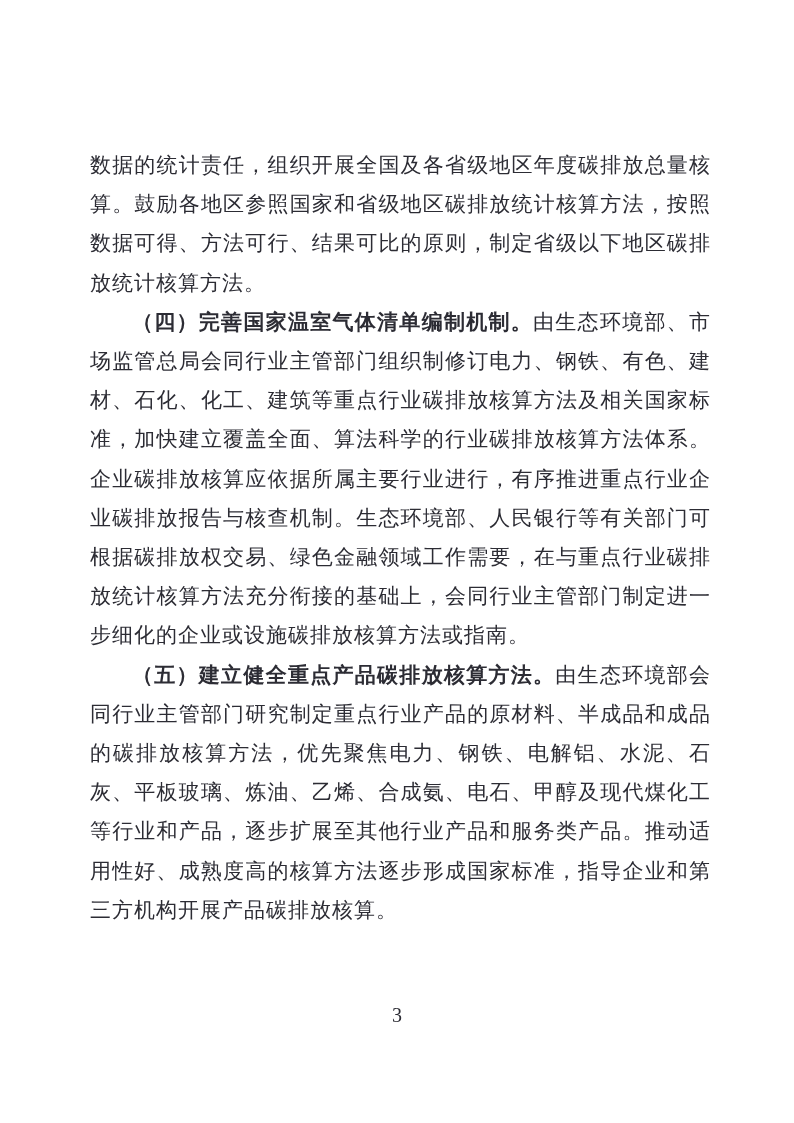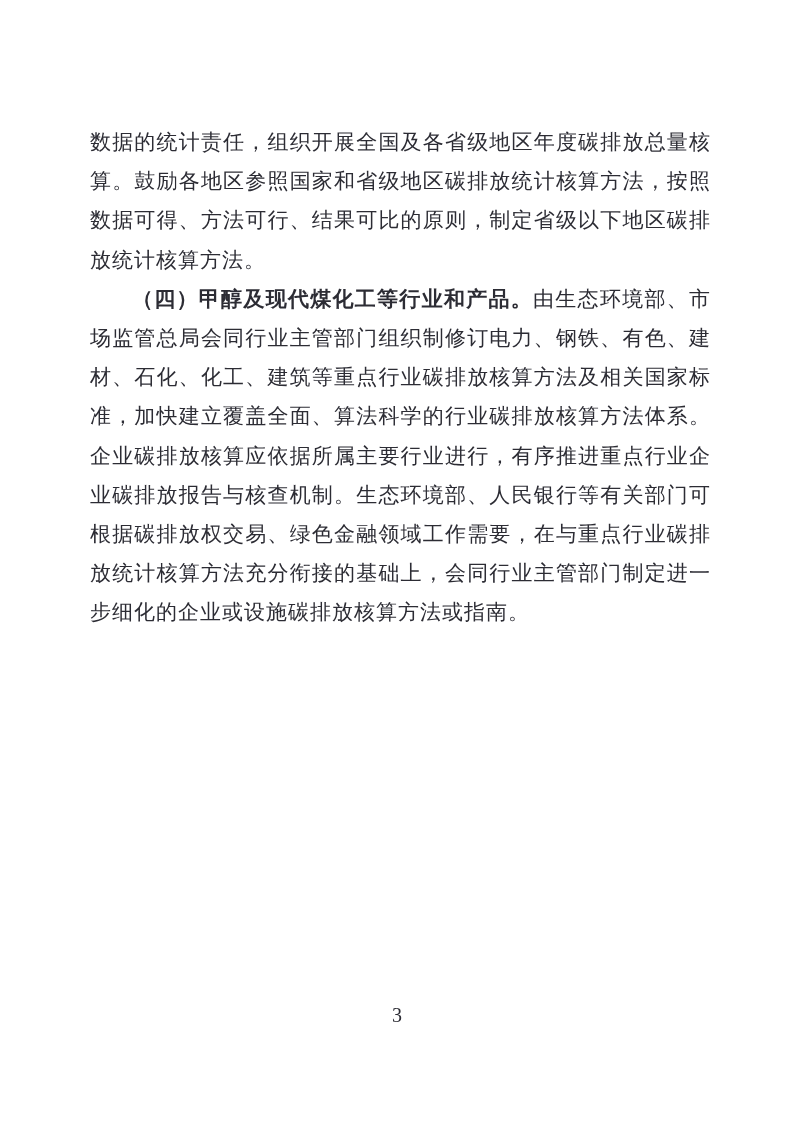--- a/index.html
+++ b/index.html
@@ -11,21 +11,21 @@
     position: relative;
     width: 794px;
     height: 1123px;
     margin: 0 auto;
     background: #ffffff;
     overflow: hidden;
     font-family: "Liberation Serif", serif;
   }
   .content {
     position: absolute;
-    top: 123px;
+    top: 146px;
     left: 90px;
     width: 621px;
     color: #2c2c34;
     font-size: 21px;
     line-height: 39.2px;
     letter-spacing: 1px;
     text-align: justify;
     text-justify: inter-ideograph;
   }
   .para {
@@ -49,16 +49,17 @@
     line-height: 30px;
     font-family: "Liberation Serif", serif;
   }
 </style>
 </head>
 <body>
 
 <div class="page">
   <div class="content" id="paragraphs-container">
       <p class="para"><span class="run-regular">数据的统计责任，组织开展全国及各省级地区年度碳排放总量核算。鼓励各地区参照国家和省级地区碳排放统计核算方法，按照数据可得、方法可行、结果可比的原则，制定省级以下地区碳排放统计核算方法。</span></p>
-      <p class="para indent"><span class="run-bold">（四）甲醇及现代煤化工等行业和产品。</span><span class="run-regular">由生态环境部、市场监管总局会同行业主管部门组织制修订电力、钢铁、有色、建材、石化、化工、建筑等重点行业碳排放核算方法及相关国家标准，加快建立覆盖全面、算法科学的行业碳排放核算方法体系。企业碳排放核算应依据所属主要行业进行，有序推进重点行业企业碳排放报告与核查机制。生态环境部、人民银行等有关部门可根据碳排放权交易、绿色金融领域工作需要，在与重点行业碳排放统计核算方法充分衔接的基础上，会同行业主管部门制定进一步细化的企业或设施碳排放核算方法或指南。</span></p>
+      <p class="para indent"><span class="run-bold">（四）完善国家温室气体清单编制机制。</span><span class="run-regular">由生态环境部、市场监管总局会同行业主管部门组织制修订电力、钢铁、有色、建材、石化、化工、建筑等重点行业碳排放核算方法及相关国家标准，加快建立覆盖全面、算法科学的行业碳排放核算方法体系。企业碳排放核算应依据所属主要行业进行，有序推进重点行业企业碳排放报告与核查机制。生态环境部、人民银行等有关部门可根据碳排放权交易、绿色金融领域工作需要，在与重点行业碳排放统计核算方法充分衔接的基础上，会同行业主管部门制定进一步细化的企业或设施碳排放核算方法或指南。</span></p>
+      <p class="para indent"><span class="run-bold">（五）建立健全重点产品碳排放核算方法。</span><span class="run-regular">由生态环境部会同行业主管部门研究制定重点行业产品的原材料、半成品和成品的碳排放核算方法，优先聚焦电力、钢铁、电解铝、水泥、石灰、平板玻璃、炼油、乙烯、合成氨、电石、甲醇及现代煤化工等行业和产品，逐步扩展至其他行业产品和服务类产品。推动适用性好、成熟度高的核算方法逐步形成国家标准，指导企业和第三方机构开展产品碳排放核算。</span></p>
     </div>
   <div class="page-number">3</div>
 </div>
 
 </body></html>

